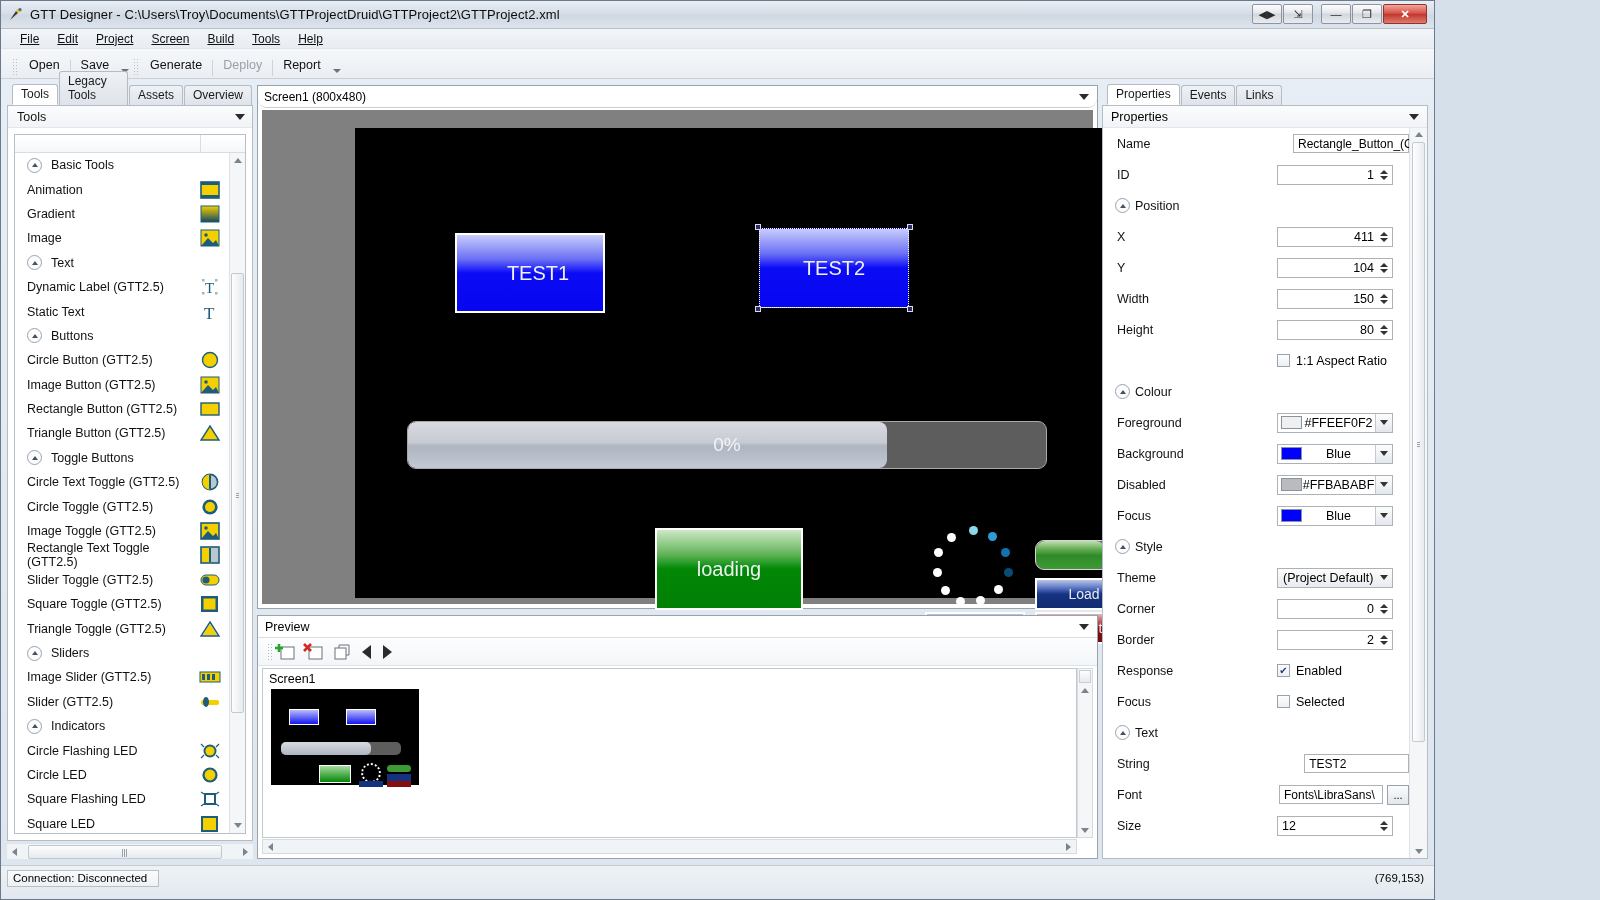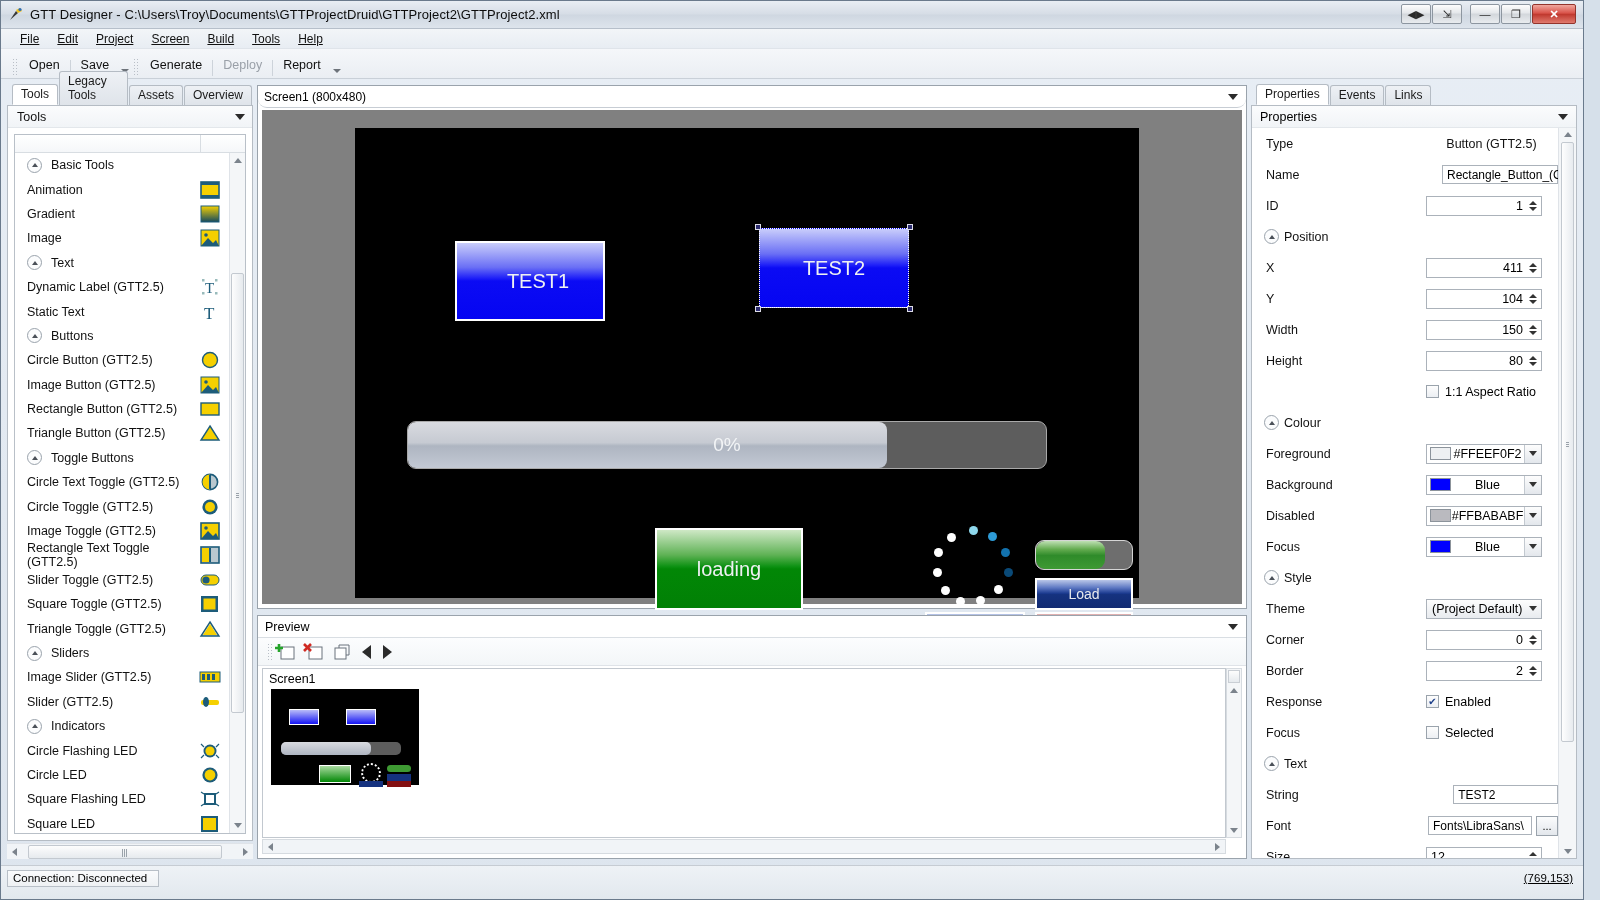--- a/index.html
+++ b/index.html
@@ -4,21 +4,21 @@
 <style>
   * { box-sizing: border-box; margin:0; padding:0; }
   html,body { width:1600px; height:900px; overflow:hidden; }
   body {
     font-family: "Liberation Sans", sans-serif;
     font-size: 12px;
     color:#000;
     background:#d6e0ea;
   }
   .app {
-    position:relative; width:1584px; height:900px;
+    position:relative; width:1435px; height:900px;
     background: linear-gradient(180deg,#e8eef5 0%, #dde5ee 100%);
     border:1px solid #6a7a8c;
   }
   
   .titlebar{
     height:28px; position:relative;
     background: linear-gradient(180deg,#e9eef4 0%, #d6dde6 48%, #cfd7e1 52%, #dde4ec 100%);
     border-bottom:1px solid #b6bfca;
     display:flex; align-items:center;
   }
@@ -171,21 +171,21 @@
   .prop-vscroll{ position:absolute; right:0; top:22px; bottom:0; width:18px; background:#f4f6f8; border-left:1px solid #dfe3e8;}
   .prop-vscroll .thumb{ position:absolute; left:2px; right:2px; top:14px; height:600px;
     background:linear-gradient(90deg,#fefefe,#e7ebef); border:1px solid #c3c9d0; border-radius:2px;}
   .prop-vscroll .thumb:after{content:"";position:absolute;left:4px;right:4px;top:50%;height:5px;
     background:repeating-linear-gradient(180deg,#9aa2aa 0 1px,transparent 1px 2px);}
   
   .statusbar{ position:absolute; left:0; right:0; bottom:0; height:34px;
     background:linear-gradient(180deg,#eef2f6,#e2e8ee); border-top:1px solid #c6ccd3;}
   .sb-left{ position:absolute; left:6px; top:4px; width:152px; height:17px; border:1px solid #b8bfc7;
     background:linear-gradient(180deg,#fafbfc,#eef1f4); font-size:11.5px; padding:1px 5px;}
-  .sb-right{ position:absolute; right:10px; top:6px; font-size:11.5px;text-decoration:underline;}
+  .sb-right{ position:absolute; right:10px; top:6px; font-size:11.5px;}
 </style>
 </head>
 <body>
 
 <div class="app">
 
   <div class="titlebar">
     <div class="title-icon">
       <svg width="18" height="18" viewBox="0 0 18 18">
         <path d="M3 14 L9 5 L11 7 Z" fill="#3a3a3a"></path>
@@ -487,21 +487,21 @@
 
     <div class="center">
       <div class="canvas-wrap">
         <div class="canvas-head">
           <span>Screen1 (800x480)</span>
           <div class="caret-dn"></div>
         </div>
         <div class="canvas-area">
           <div class="screen">
 
-            <div class="gbtn blue" style="left:100px; top:113px; width:150px; height:80px;padding-left:16px;">
+            <div class="gbtn blue" style="left:100px; top:105px; width:150px; height:80px;padding-left:16px;">
               <span>TEST1</span>
             </div>
 
             <div style="position:absolute;left:400px;top:96px;width:158px;height:88px;">
               <div class="gbtn blue" style="left:4px; top:4px; width:150px; height:80px; border:1px dotted #ffffff;">
                 <span>TEST2</span>
               </div>
               <div class="sel-marks">
                 <i style="left:0;top:0;"></i>
                 <i style="right:0;top:0;"></i>
@@ -630,24 +630,20 @@
         <div class="tab">Events</div>
         <div class="tab">Links</div>
       </div>
       <div class="prop-panel">
         <div class="prop-head">
           <span>Properties</span>
           <div class="caret-dn"></div>
         </div>
         <div class="prop-scrollarea" id="prop-rows">
             <div class="prow">
-              <div class="plabel">Type</div>
-              <div class="pval-static" style="width:134px;text-align:center;">Button (GTT2.5)</div>
-            </div>
-            <div class="prow">
               <div class="plabel">Name</div>
               <div class="pinput" style="width:116px;">
                 <span>Rectangle_Button_(GT</span>
               </div>
             </div>
             <div class="prow">
               <div class="plabel">ID</div>
               <div class="spin">
                 <div class="v" style="">1</div>
                 <div class="arrows">

